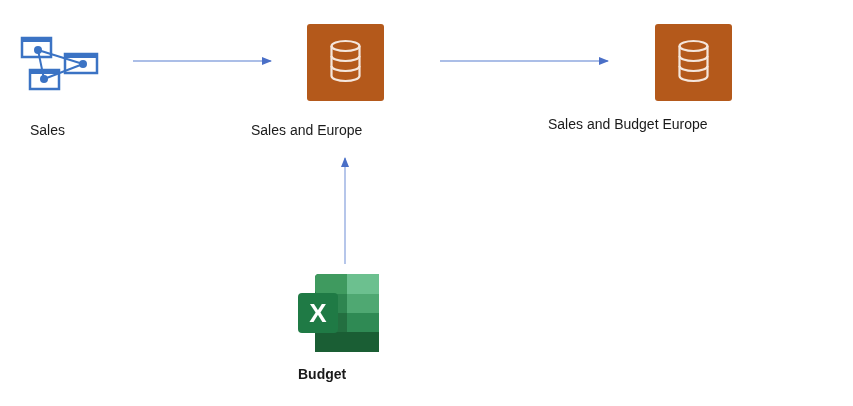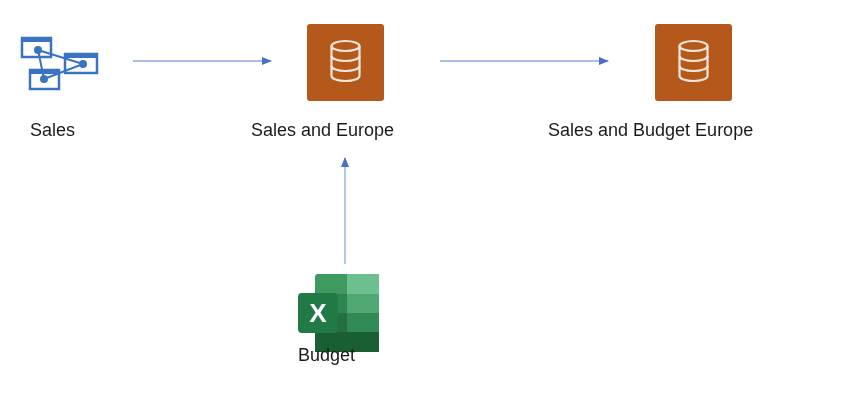--- a/index.html
+++ b/index.html
@@ -1,19 +1,19 @@
 <!DOCTYPE html>
 <html><head>
 <meta charset="utf-8">
 <style>
   html, body { margin:0; padding:0; background:#ffffff; }
   body { width:853px; height:406px; position:relative; overflow:hidden;
          font-family:"Liberation Sans", "DejaVu Sans", sans-serif; color:#1a1a1a; }
   .abs { position:absolute; }
-  .label { position:absolute; font-size:18px; white-space:nowrap; line-height:26px; }
+  .label { position:absolute; font-size:14px; white-space:nowrap; line-height:26px; }
   .dbbox { position:absolute; width:77px; height:77px; border-radius:3px; }
   svg.arrows { position:absolute; left:0; top:0; }
 </style>
 </head>
 <body>
 
 <svg class="arrows" width="853" height="406">
   <defs>
     <marker id="ah" markerWidth="10" markerHeight="10" refX="9" refY="5" orient="auto" markerUnits="userSpaceOnUse">
       <path d="M0,1 L10,5 L0,9 Z" fill="#4a6fc7"></path>
@@ -65,29 +65,29 @@
 <div class="dbbox" style="left:655px;top:24px;background:#b4591b;">
   <svg width="77" height="77" viewBox="0 0 77 77">
     <g fill="none" stroke="#f5e6dc" stroke-width="2.2">
       <ellipse cx="38.5" cy="22" rx="14" ry="5"></ellipse>
       <path d="M24.5,22 V52 a14,5 0 0 0 28,0 V22"></path>
       <path d="M24.5,32 a14,5 0 0 0 28,0"></path>
       <path d="M24.5,42 a14,5 0 0 0 28,0"></path>
     </g>
   </svg>
 </div>
-<div class="label" style="left:548px;top:117px;">Sales and Budget Europe</div>
+<div class="label" style="left:548px;top:111px;">Sales and Budget Europe</div>
 
 <div class="abs" style="left:297px;top:273px;width:84px;height:80px;">
   <svg width="84" height="80" viewBox="0 0 84 80">
     <rect x="18" y="1" width="64" height="78" rx="4" fill="#1e6e3c"></rect>
     <rect x="18" y="1" width="64" height="20" rx="4" fill="#3f9a5f"></rect>
     <rect x="50" y="1" width="32" height="20" fill="#6cc08f"></rect>
     <rect x="18" y="21" width="32" height="19" fill="#2e8550"></rect>
     <rect x="50" y="21" width="32" height="19" fill="#4fa872"></rect>
     <rect x="18" y="40" width="32" height="19" fill="#236f40"></rect>
     <rect x="50" y="40" width="32" height="19" fill="#2f8a54"></rect>
     <rect x="18" y="59" width="64" height="20" fill="#1a5e34"></rect>
     <rect x="1" y="20" width="40" height="40" rx="4" fill="#1f7a45"></rect>
     <text x="21" y="49" text-anchor="middle" fill="#ffffff" font-family="Liberation Sans, sans-serif" font-size="26" font-weight="bold">X</text>
   </svg>
 </div>
-<div class="label" style="left:298px;top:342px;">Budget</div>
+<div class="label" style="left:298px;top:361px;font-weight:bold;">Budget</div>
 
 </body></html>

